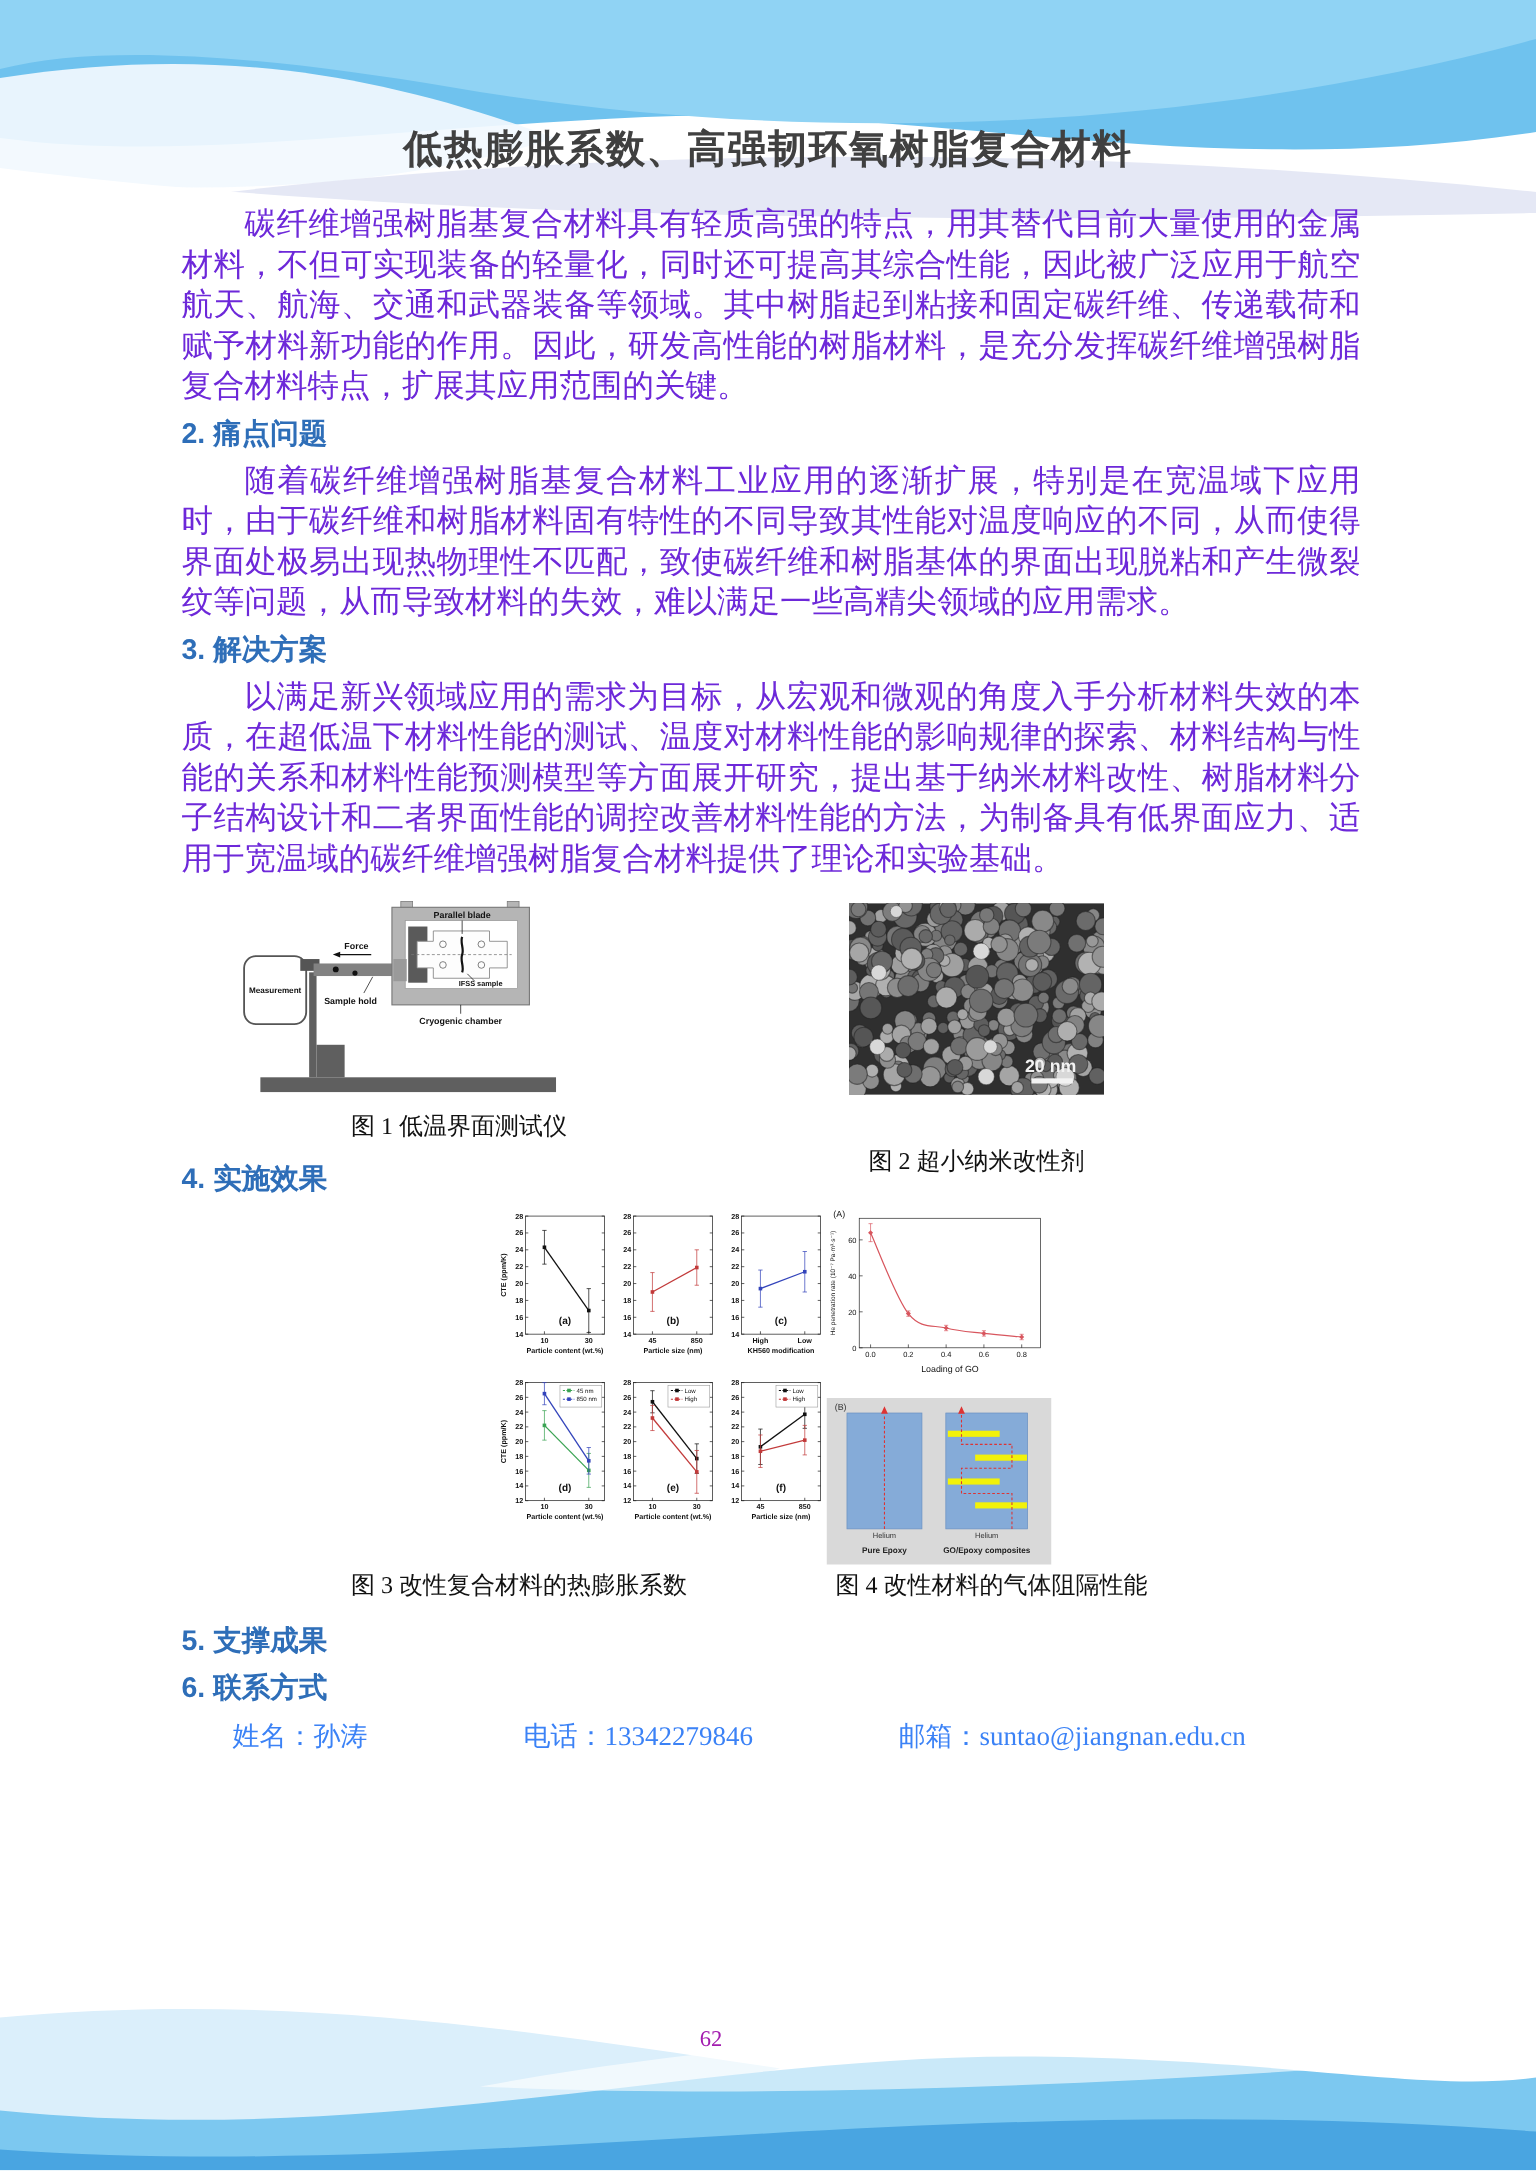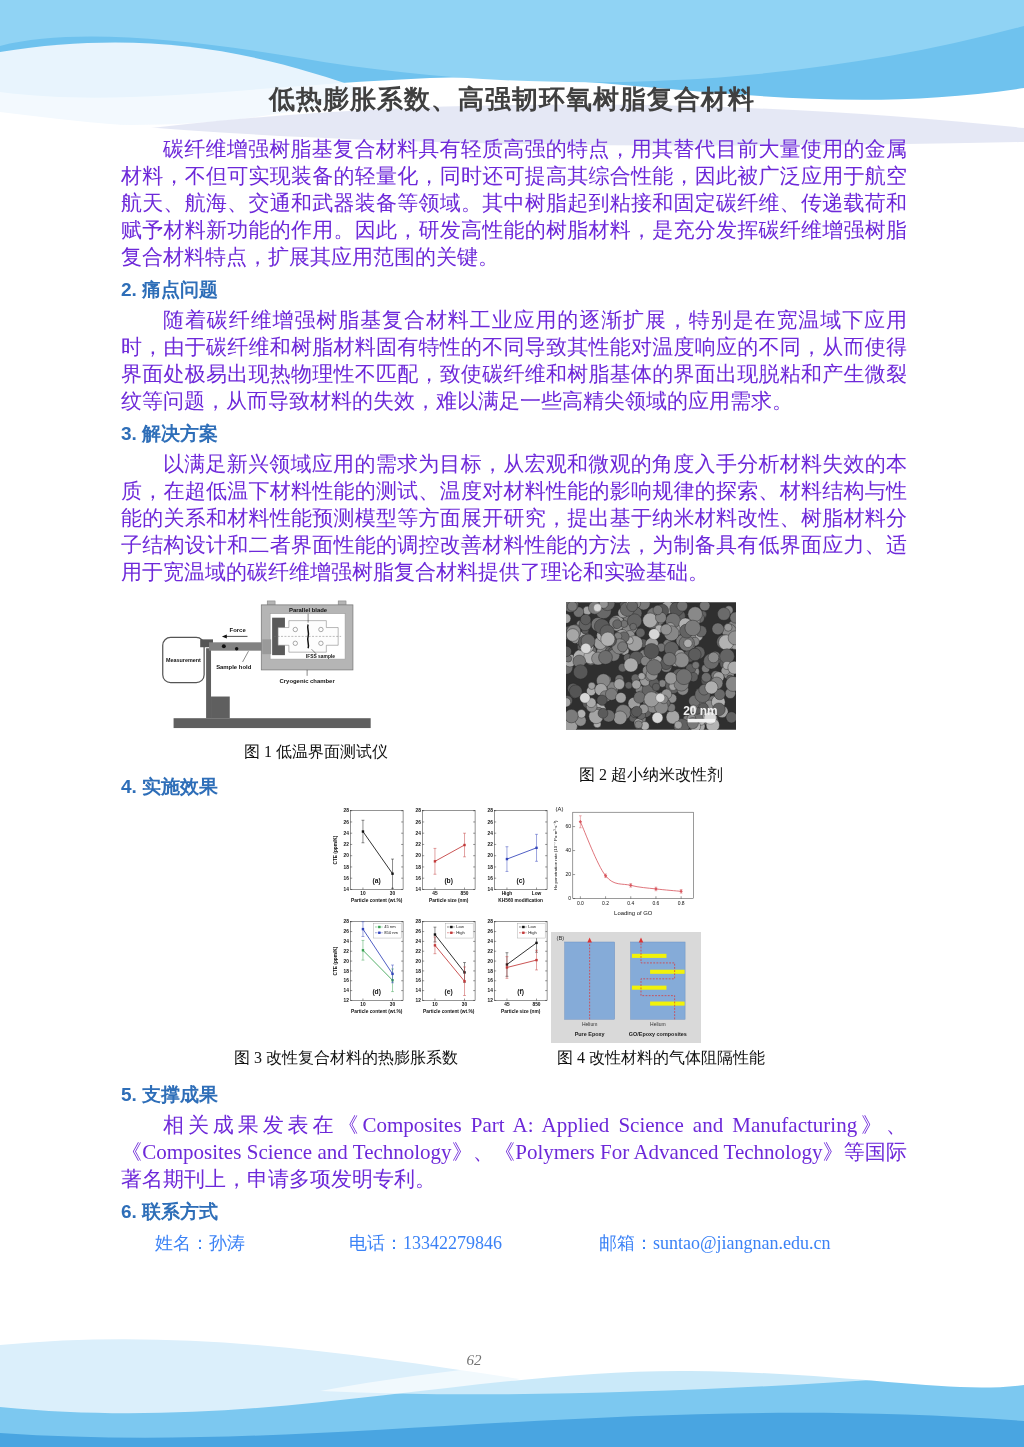--- a/index.html
+++ b/index.html
@@ -11,40 +11,40 @@
         font-family:"Liberation Sans","DejaVu Sans",sans-serif;font-weight:bold;
         font-size:26px;color:#404040;letter-spacing:1px;z-index:3;}
   .content{position:absolute;left:121px;top:136px;width:786px;z-index:2;}
   h2.sec{font-family:"Liberation Sans","DejaVu Sans",sans-serif;font-weight:bold;
         font-size:19px;line-height:24px;color:#2e6eb8;margin:7px 0 5px;}
   p.body{font-size:21px;line-height:27px;margin:0 0 3px;text-indent:2em;
         text-align:justify;color:#6d28d9;}
   .figrow1{position:relative;height:178px;margin-top:4px;}
   .figrow2{position:relative;height:272px;margin-top:2px;}
   .figcap{position:absolute;font-size:16px;color:#111;text-align:center;line-height:20px;}
-  .cap1{left:35px;top:152px;width:320px;}
+  .cap1{left:25px;top:152px;width:320px;}
   .cap2{left:370px;top:152px;width:320px;margin-top:23px;}
   .cap3{left:60px;top:244px;width:330px;}
   .cap4{left:410px;top:244px;width:260px;}
   .fig1-svg{position:absolute;left:24px;top:0;width:340px;height:148px;}
   .sem-svg{position:absolute;left:445px;top:12px;width:170px;height:128px;}
   .sem-scale-text{font-family:"Liberation Sans","DejaVu Sans",sans-serif;font-weight:bold;
         font-size:24px;fill:#f2f2f2;text-anchor:middle;}
   .fig3-grid{position:absolute;left:212px;top:0;width:216px;display:flex;flex-wrap:wrap;}
   .cte-mount{width:72px;}
   .cte-mount svg{display:block;width:100%;}
   .fig4-stack{position:absolute;left:430px;top:0;width:150px;}
   .fig4a-mount svg{display:block;width:100%;}
   .fig4b-svg{display:block;width:100%;margin-top:4px;}
   .page svg text{font-family:"Liberation Sans","DejaVu Sans",sans-serif;}
   .contact-row{position:relative;height:32px;margin-top:4px;font-size:18px;color:#3b82f6;}
   .c-item{position:absolute;top:2px;}
   .c-name{left:34px;} .c-phone{left:228px;} .c-email{left:478px;}
   .page-num{position:absolute;top:1352px;left:0;width:948px;text-align:center;
-        font-size:15px;color:#737373;z-index:5;font-style:italic;}
+        font-size:15px;color:#a21caf;z-index:5;}
 </style>
 </head>
 <body>
 
 <div class="page">
 
   <svg class="header-svg" viewBox="0 0 1024 150" preserveAspectRatio="none">
     <rect width="1024" height="150" fill="#ffffff"></rect>
     <path d="M0,0 H1024 V88 C800,122 620,70 430,78 C250,86 120,108 0,92 Z" fill="#6fc2ee"></path>
     <path d="M0,0 H1024 V26 C780,92 520,96 300,58 C180,38 70,28 0,46 Z" fill="#90d3f4"></path>
@@ -816,21 +816,20 @@
           <text x="235" y="206" font-size="11" fill="#333" text-anchor="middle">Helium</text>
           <text x="235" y="228" font-size="12" font-weight="bold" fill="#222" text-anchor="middle">GO/Epoxy composites</text>
         </svg>
       </div>
 
       <div class="figcap cap3">图 3 改性复合材料的热膨胀系数</div>
       <div class="figcap cap4">图 4 改性材料的气体阻隔性能</div>
     </div>
 
     <h2 class="sec">5. 支撑成果</h2>
-    <p class="body">相关成果发表在《Composites Part A: Applied Science and Manufacturing》、《Composites Science and Technology》、《Polymers For Advanced Technology》等国际著名期刊上，申请多项发明专利。</p>
 
     <h2 class="sec">6. 联系方式</h2>
     <div class="contact-row">
       <span class="c-item c-name"><span>姓名：</span><span>孙涛</span></span>
       <span class="c-item c-phone"><span>电话：</span><span>13342279846</span></span>
       <span class="c-item c-email"><span>邮箱：</span><span>suntao@jiangnan.edu.cn</span></span>
     </div>
   </div>
 
   <div class="page-num">62</div>

